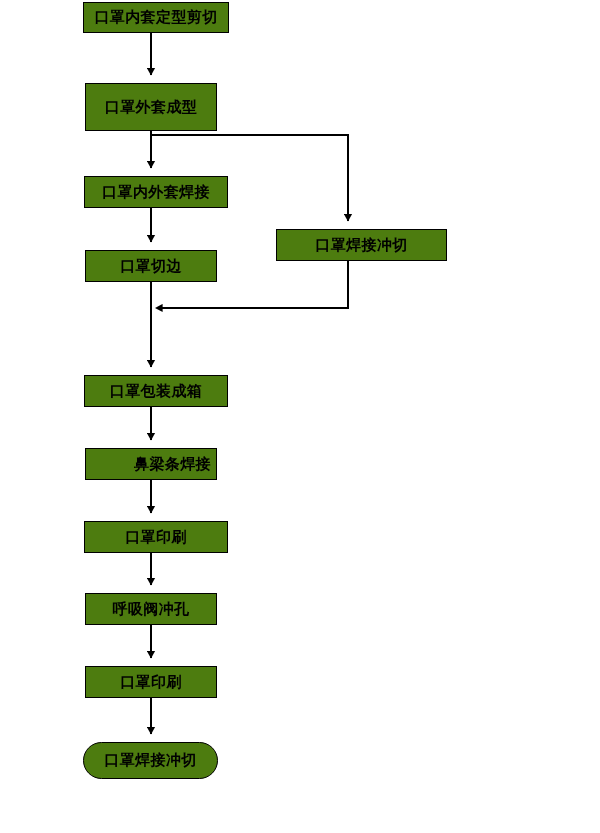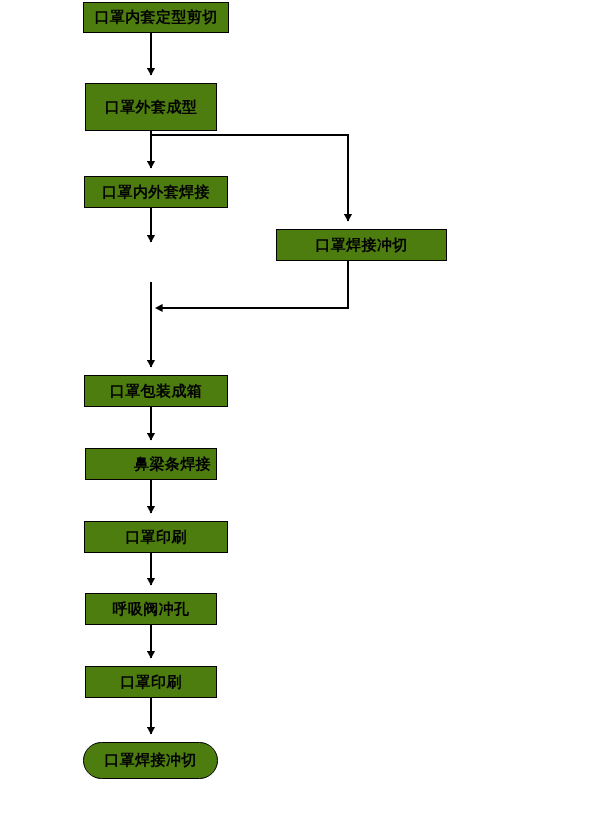--- a/index.html
+++ b/index.html
@@ -94,20 +94,23 @@
 
   <div class="node" style="left: 83px; top: 2px; width: 146px; height: 31px;">
     <span class="node-label">口罩内套定型剪切</span>
   </div>
   <div class="node" style="left: 85px; top: 83px; width: 132px; height: 48px;">
     <span class="node-label">口罩外套成型</span>
   </div>
   <div class="node" style="left: 84px; top: 176px; width: 144px; height: 32px;">
     <span class="node-label">口罩内外套焊接</span>
   </div>
+  <div class="node" style="left: 85px; top: 250px; width: 132px; height: 32px;">
+    <span class="node-label">口罩切边</span>
+  </div>
   <div class="node" style="left: 276px; top: 229px; width: 171px; height: 32px;">
     <span class="node-label">口罩焊接冲切</span>
   </div>
   <div class="node" style="left: 84px; top: 375px; width: 144px; height: 32px;">
     <span class="node-label">口罩包装成箱</span>
   </div>
   <div class="node" style="left: 85px; top: 448px; width: 132px; height: 32px; padding-left: 43px;">
     <span class="node-label">鼻梁条焊接</span>
   </div>
   <div class="node" style="left: 85px; top: 593px; width: 132px; height: 32px;">

